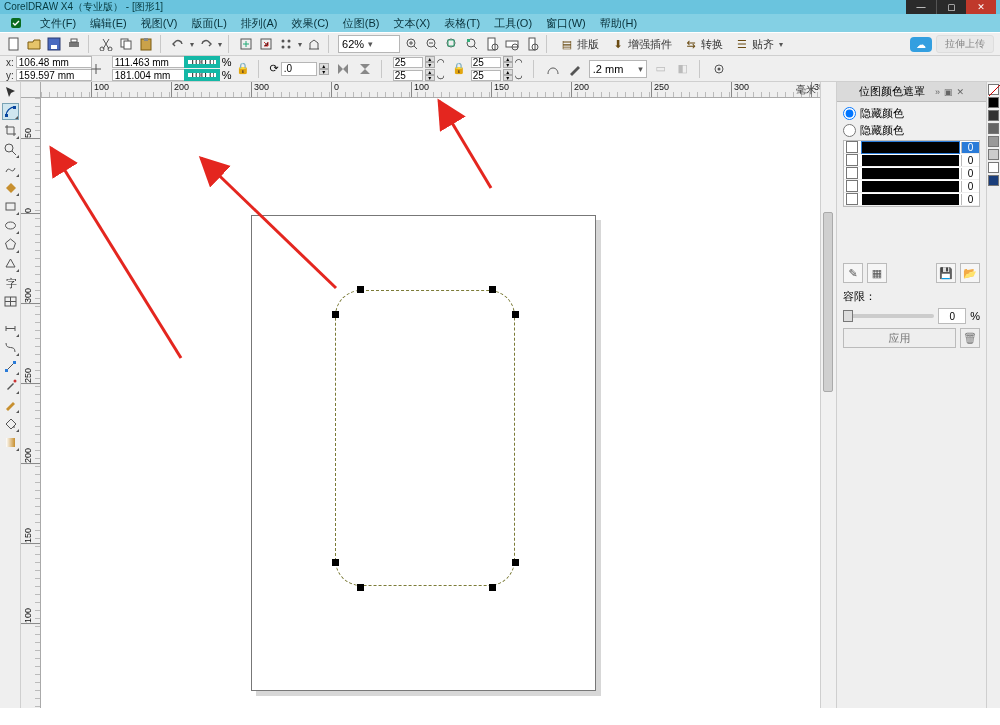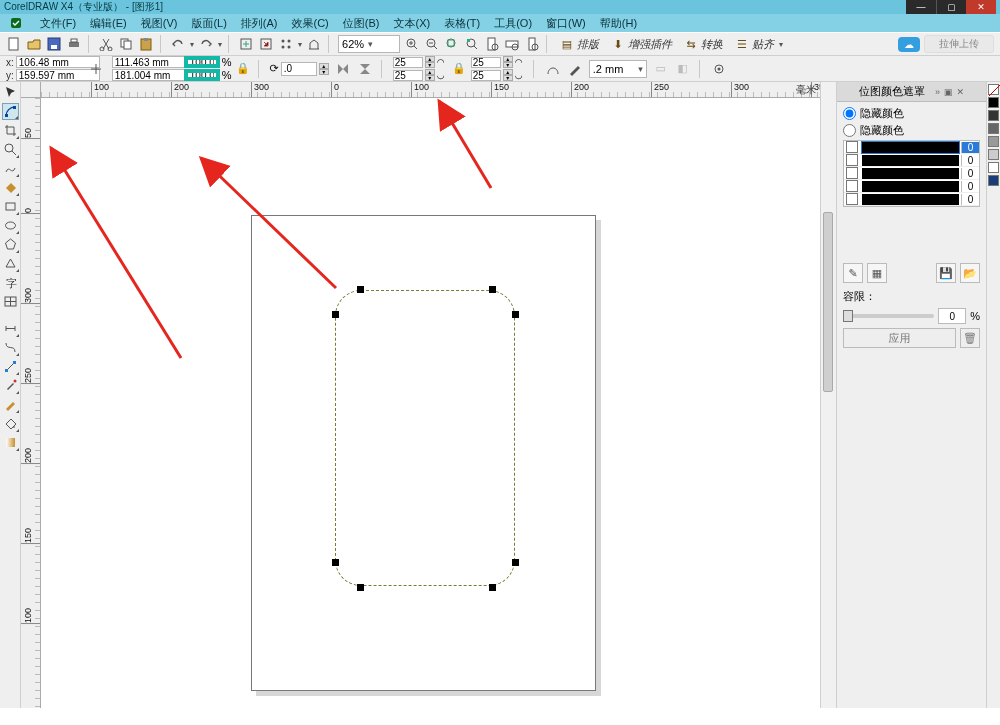--- a/index.html
+++ b/index.html
@@ -15,28 +15,28 @@
   .menu-bar .menu-item { color: #08313a; cursor: default; }
   .menu-bar .doc-icon { width:12px; height:12px; margin-right:4px; }
   .toolbar-row { background: #efefef; height: 24px; display: flex; align-items: center; gap: 4px; padding: 0 6px; border-top: 1px solid #fff; border-bottom: 1px solid #cfcfcf; }
   .tb-ico { width: 16px; height: 16px; display:flex; align-items:center; justify-content:center; color:#555; }
   .tb-sep { width: 4px; height: 18px; border-left: 1px solid #c8c8c8; margin: 0 2px; }
   .tb-combo { height: 18px; font-size: 11px; border: 1px solid #b6b6b6; background: #fff; display:flex; align-items:center; padding:0 3px; }
   .tb-combo .arrow { margin-left: 4px; color:#555; font-size:9px;}
   .tb-group { display:flex; align-items:center; gap:2px; }
   .tb-btn-labeled { display:flex; align-items:center; gap:3px; padding:0 4px; height:18px; }
   .tb-btn-labeled .ico { width:14px;height:14px;display:flex;align-items:center;justify-content:center;color:#6a4b12;}
-  .tb-btn-labeled .lbl { font-size:11px; color:#333;font-style:italic;}
+  .tb-btn-labeled .lbl { font-size:11px; color:#333;}
   .cloud-area { margin-left:auto; display:flex; align-items:center; gap:4px;}
   .cloud-btn { background:#339fe0; color:#fff; border-radius:4px; padding:2px 6px; font-size:10px;}
-  .upload-tag { background:#e9e9e9; color:#888; border-radius:3px; padding:1px 14px; font-size:10px; border:1px solid #ddd;}
+  .upload-tag { background:#e9e9e9; color:#888; border-radius:3px; padding:1px 8px; font-size:10px; border:1px solid #ddd;}
   .propbar { background: #efefef; height: 26px; display:flex; align-items:center; gap: 6px; padding: 0 6px; border-bottom: 1px solid #cfcfcf; font-size:11px;}
   .prop-xy { display:grid; grid-template-columns:auto 66px; gap:1px 2px; align-items:center;}
   .prop-xy .lbl { font-size:10px; color:#333;}
-  .prop-xy input { width:84px; height:12px; font-size:10px; border:1px solid #b6b6b6; padding:4px 2px;}
+  .prop-xy input { width:76px; height:12px; font-size:10px; border:1px solid #b6b6b6; padding:4px 2px;}
   .spinner-btn { width:10px; height:6px; background:#ddd; border:1px solid #aaa; font-size:6px; line-height:4px; text-align:center;}
   .prop-scale { display:grid; grid-template-columns:36px auto; gap:1px 2px;}
   .prop-scale input { width:36px; height:12px; font-size:10px; border:4px solid #14b8a6; padding:0 2px;}
   .prop-rot input { width:36px; height:14px; font-size:10px; border:1px solid #b6b6b6; padding:0 2px;}
   .corner-group { display:grid; grid-template-columns:30px auto 10px; gap:1px 2px; align-items:center;}
   .corner-group input{ width:30px; height:11px; font-size:10px; border:1px solid #b6b6b6; padding:0 1px;text-decoration:underline;}
   .lock-ico { width:12px;height:20px;display:flex;align-items:center;justify-content:center;color:#555;}
   .outline-combo { width:58px; height:18px; border:1px solid #b6b6b6; background:#fff; display:flex; align-items:center; padding:0 3px;}
   .outline-combo .arrow{margin-left:auto;font-size:9px;color:#555;}
   .main-area { display:flex; height:626px; }

